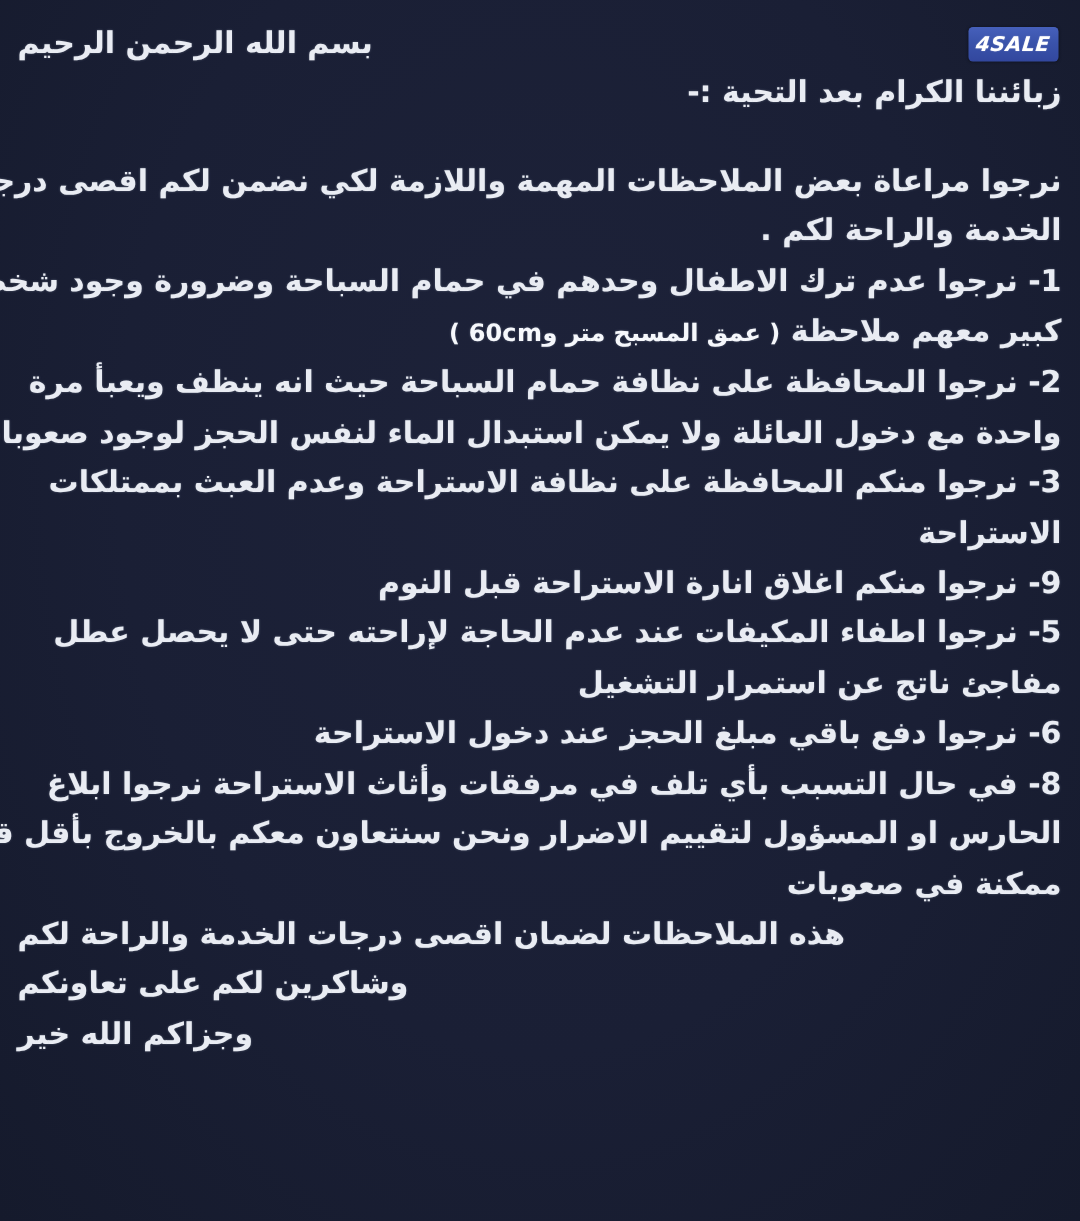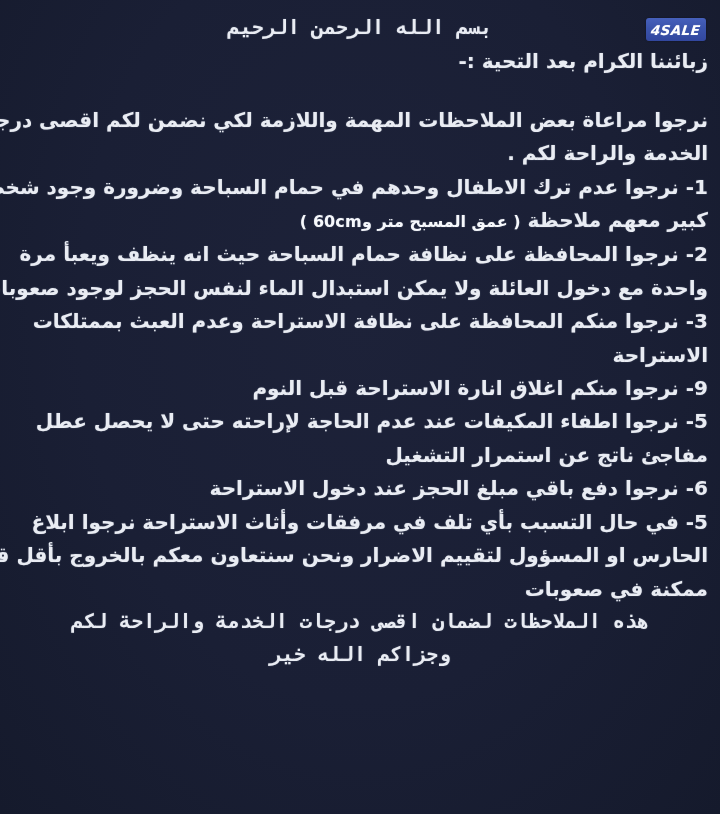--- a/index.html
+++ b/index.html
@@ -16,21 +16,21 @@
     font-weight: bold;
     color: #e9ecf3;
     background: radial-gradient(ellipse at 50% 38%, #1d2239 0%, #1a1f35 55%, #151a2c 100%);
   }
   .line {
     font-size: 20px;
     line-height: 33.4px;
     white-space: nowrap;
     text-shadow: 0 0 1.5px rgba(219, 228, 246, 0.35);
   }
-  .center { text-align: center; font-family: Liberation Mono, monospace; }
+  .center { text-align: left; }
   .bism { margin-top: 2px; }
   .greeting { }
   .body-block { margin-top: 25px; }
   .note {
     margin-right: 7px;
     font-size: 16px;
     color: #f6f8fc;
     letter-spacing: 0.3px;
   }
   .badge {
@@ -83,21 +83,22 @@
     <div class="line">3- نرجوا منكم المحافظة على نظافة الاستراحة وعدم العبث بممتلكات</div>
     <div class="line">الاستراحة</div>
 
     <div class="line">9- نرجوا منكم اغلاق انارة الاستراحة قبل النوم</div>
 
     <div class="line">5- نرجوا اطفاء المكيفات عند عدم الحاجة لإراحته حتى لا يحصل عطل</div>
     <div class="line">مفاجئ ناتج عن استمرار التشغيل</div>
 
     <div class="line">6- نرجوا دفع باقي مبلغ الحجز عند دخول الاستراحة</div>
 
-    <div class="line">5- في حال التسبب بأي تلف في مرفقات وأثاث الاستراحة نرجوا ابلاغ</div>
+    <div class="line">8- في حال التسبب بأي تلف في مرفقات وأثاث الاستراحة نرجوا ابلاغ</div>
     <div class="line">الحارس او المسؤول لتقييم الاضرار ونحن سنتعاون معكم بالخروج بأقل قيمة</div>
     <div class="line">ممكنة في صعوبات</div>
 
     <div class="line center">هذه الملاحظات لضمان اقصى درجات الخدمة والراحة لكم</div>
+    <div class="line center">وشاكرين لكم على تعاونكم</div>
     <div class="line center">وجزاكم الله خير</div>
   </div>
 
 </div>
 
 </body></html>

